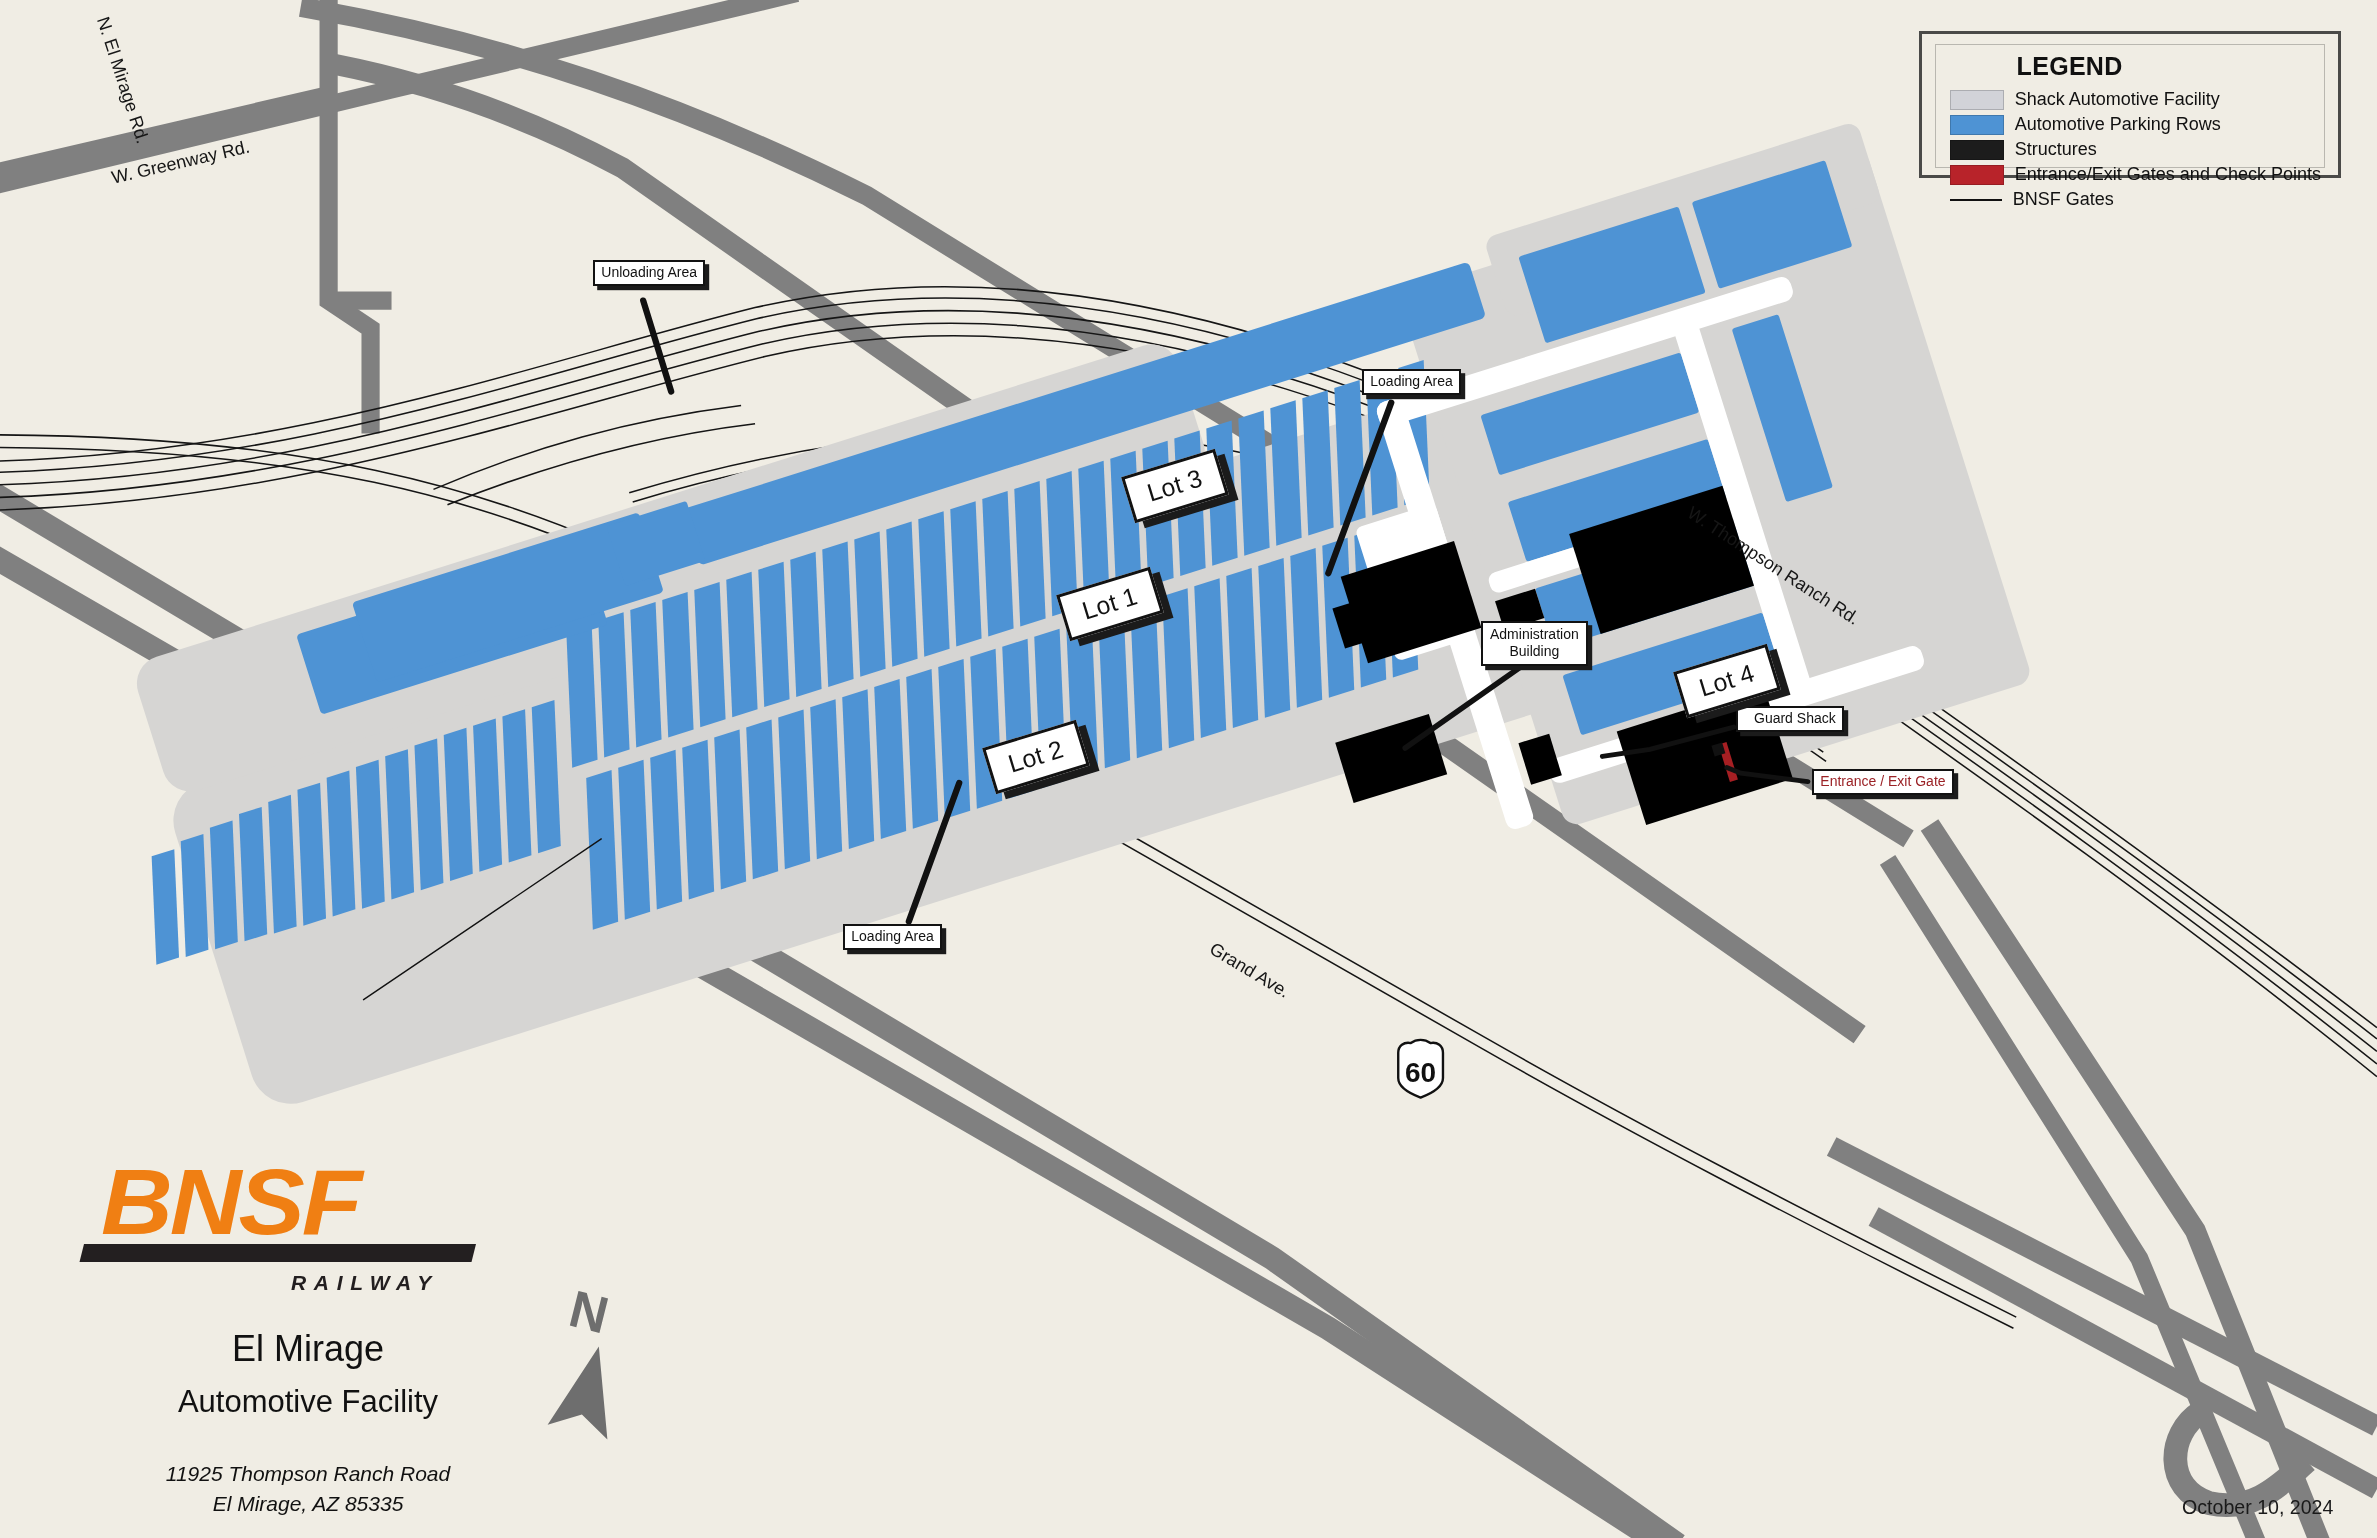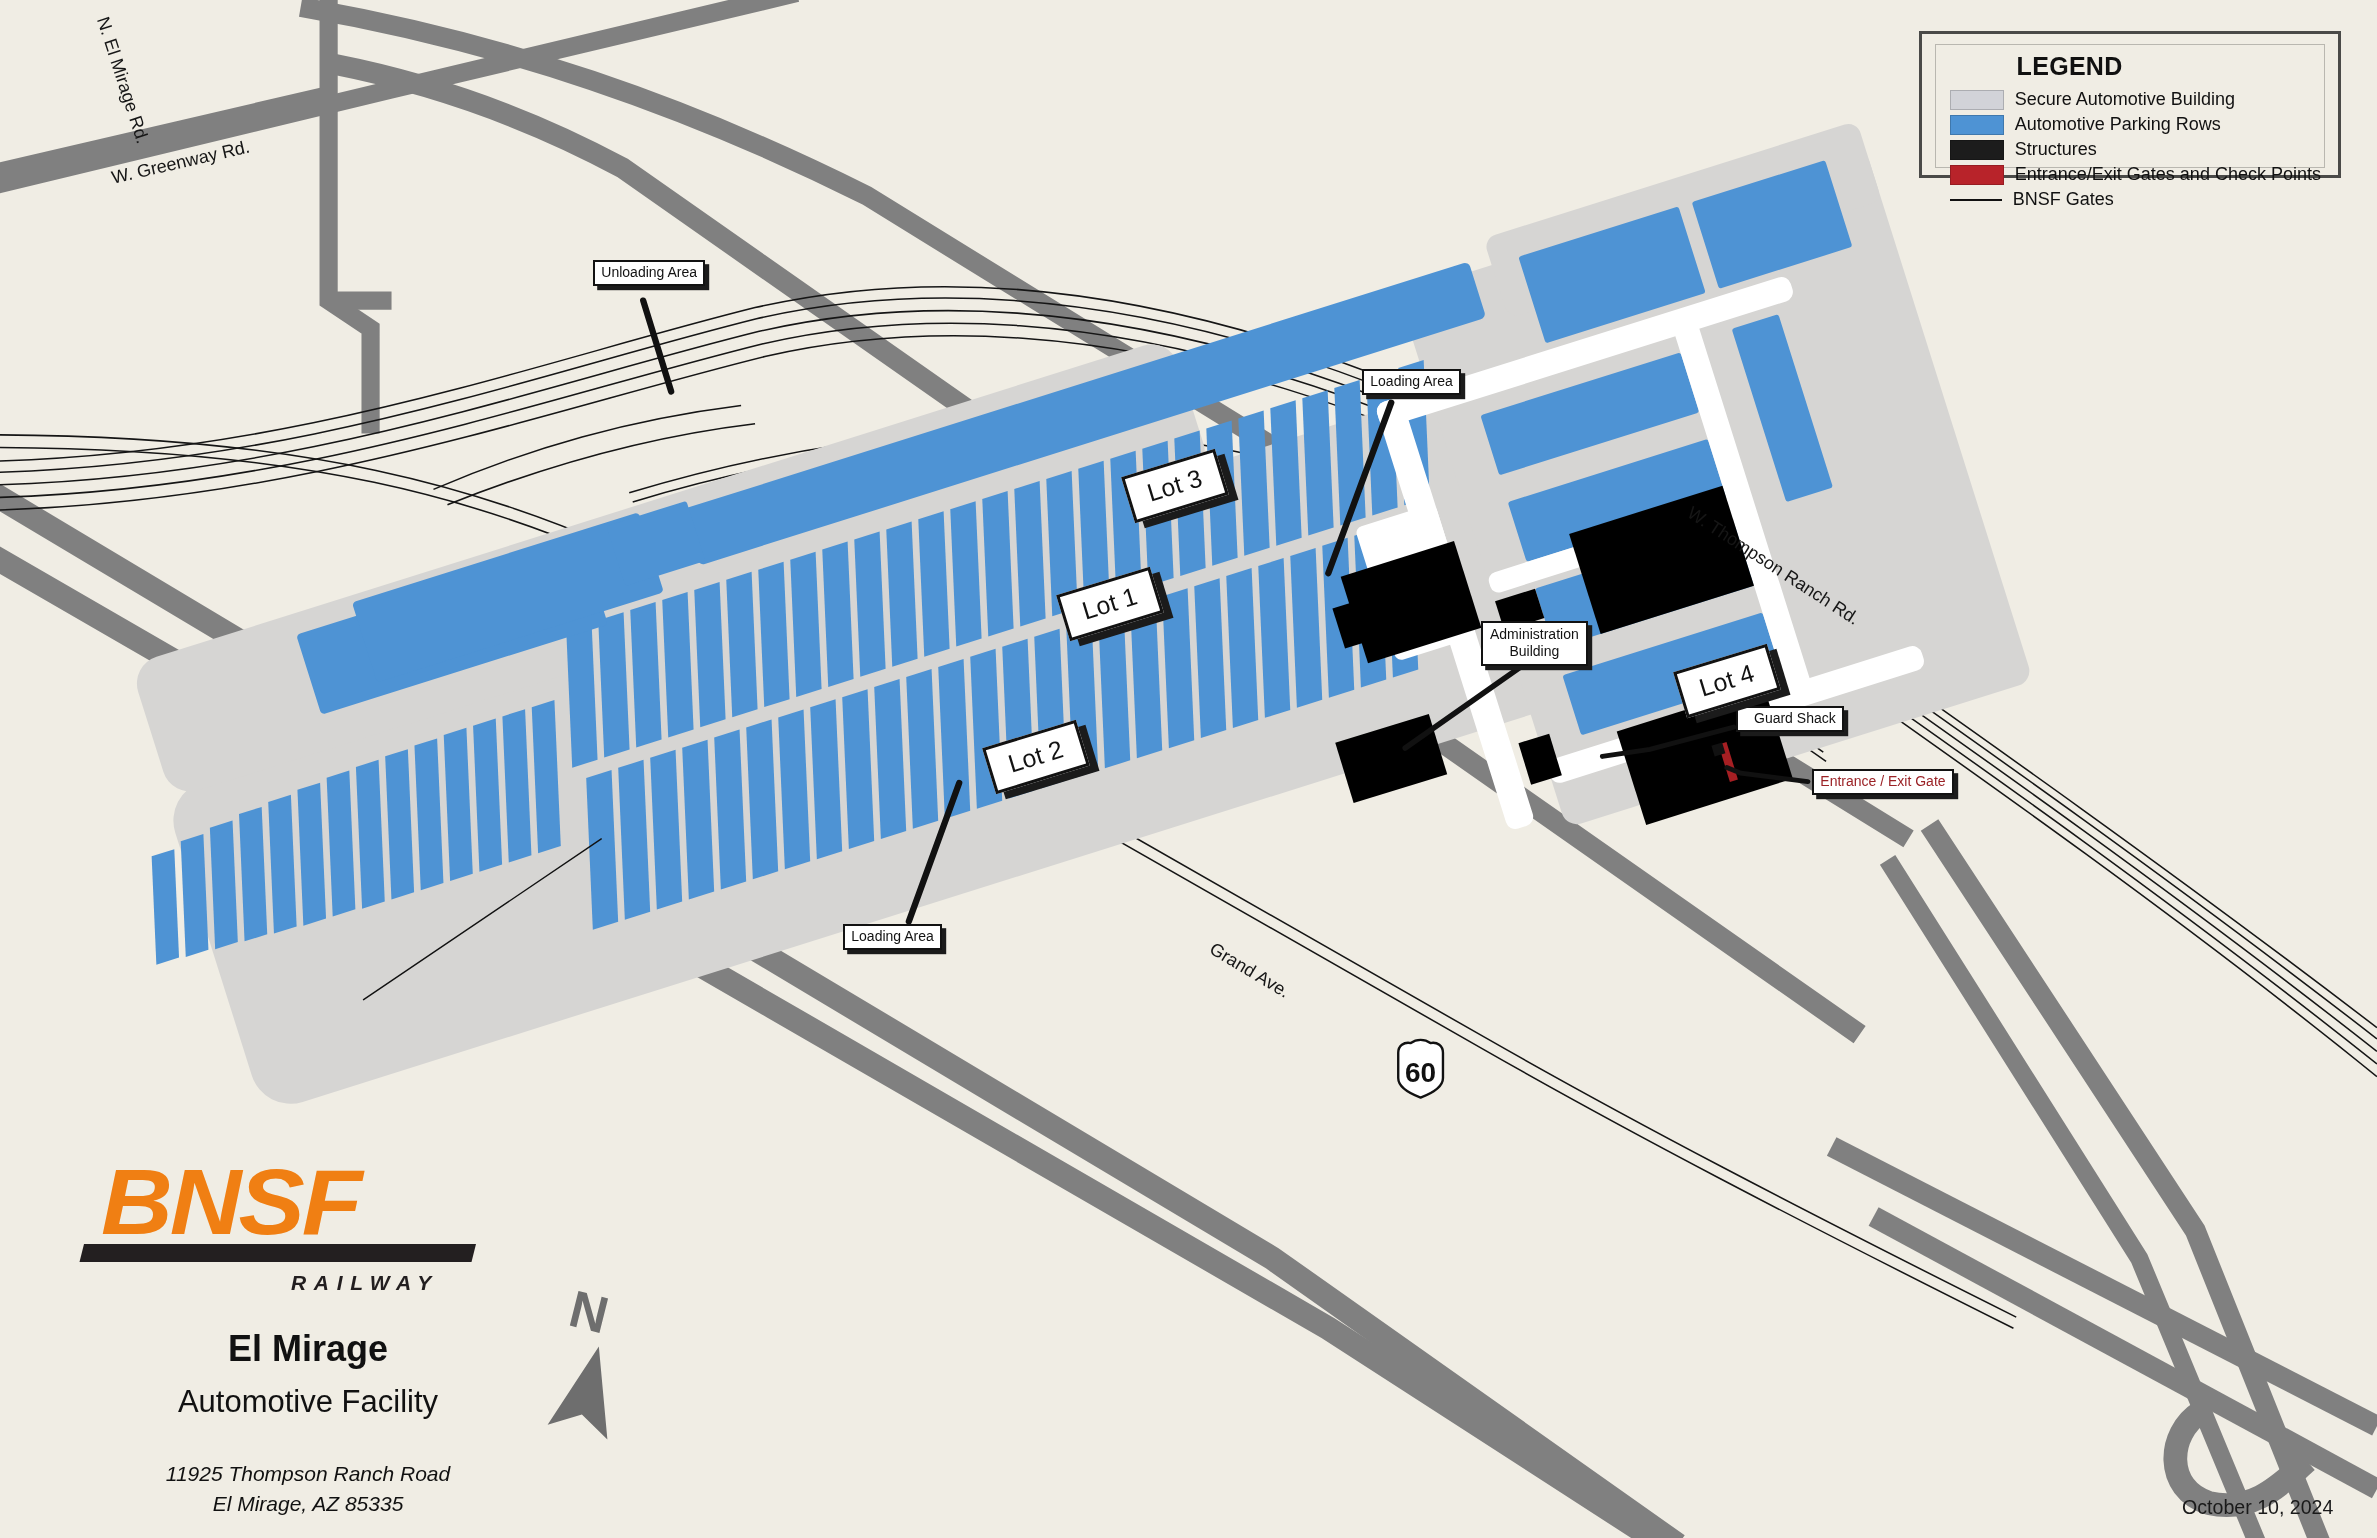--- a/index.html
+++ b/index.html
@@ -33,21 +33,21 @@
   
   #titleblock{position:absolute;left:84px;top:1154px;width:531px;}
   #bnsf{position:relative;width:420px;height:119px;}
   #bnsf .word{position:absolute;left:17px;top:-4.2px;font-size:92px;font-weight:bold;font-style:italic;
               color:#f07f13;letter-spacing:-2.8px;font-family:"Liberation Sans",sans-serif;
               transform:scaleX(1.08);transform-origin:left top;}
   #bnsf .bar{position:absolute;left:0px;top:90px;width:392px;height:18px;background:#231f20;
              transform:skewX(-14deg);transform-origin:left top;}
   #bnsf .railway{position:absolute;left:207px;top:117px;font-size:21px;font-style:italic;font-weight:bold;
                  letter-spacing:7.7px;color:#231f20;font-family:"Liberation Sans",sans-serif;}
-  #fac-name{margin:55px 0 0 0;text-align:center;width:448px;font-size:36px;font-weight:bold;color:#111;}
+  #fac-name{margin:55px 0 0 0;text-align:center;width:448px;font-size:36px;font-weight:normal;color:#111;}
   #fac-sub{margin:14px 0 0 0;text-align:center;width:448px;font-size:31px;color:#111;}
   #addr{margin:39px 0 0 0;text-align:center;width:448px;font-size:21px;font-style:italic;color:#111;line-height:1.45;}
   #north{position:absolute;left:462px;top:124px;width:84px;height:175px;}
   #datestamp{position:absolute;left:2182px;top:1496px;font-size:19.6px;color:#1a1a1a;}
 
   
   .roadlbl{position:absolute;font-size:18px;color:#161616;white-space:nowrap;
            font-family:"Liberation Sans",sans-serif;transform-origin:left center;}
 </style>
 </head>
@@ -308,21 +308,21 @@
 <div class="callout lot" style="left:1061px;top:580px;transform:rotate(-17deg);">Lot 1</div>
 <div class="callout lot" style="left:987px;top:733px;transform:rotate(-17deg);">Lot 2</div>
 <div class="callout lot" style="left:1678px;top:657px;transform:rotate(-17deg);">Lot 4</div>
 
 <div id="legend">
   <div class="inner">
     <h2>LEGEND</h2>
 
     <div class="lg-row">
       <span class="lg-sw" style="background:#d2d3d8;"></span>
-      <span class="lg-txt">Secure Automotive Building</span>
+      <span class="lg-txt">Shack Automotive Facility</span>
     </div>
 
     <div class="lg-row">
       <span class="lg-sw" style="background:#4e93d4;"></span>
       <span class="lg-txt">Automotive Parking Rows</span>
     </div>
 
     <div class="lg-row">
       <span class="lg-sw" style="background:#1c1c1c;"></span>
       <span class="lg-txt">Structures</span>

